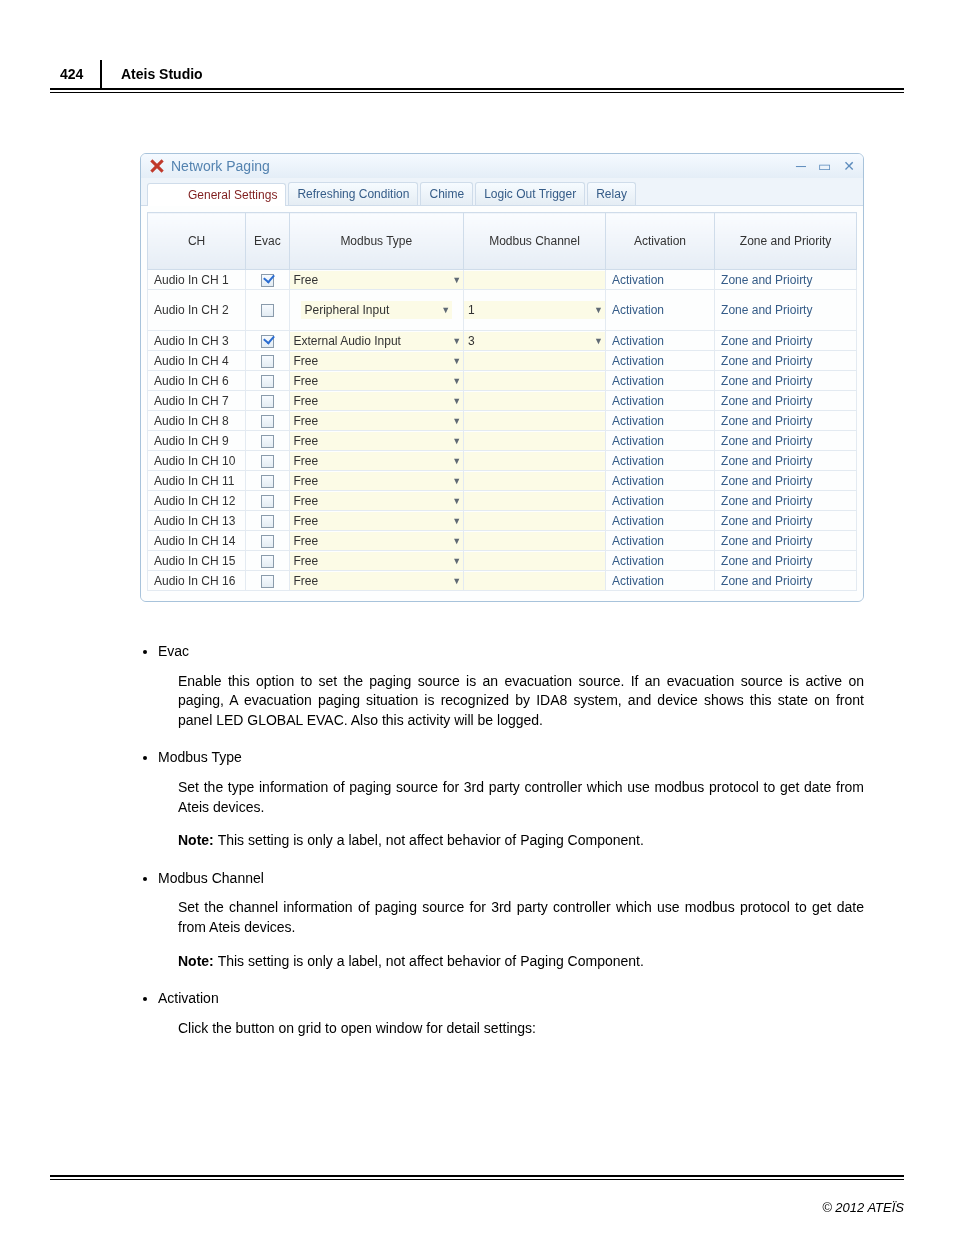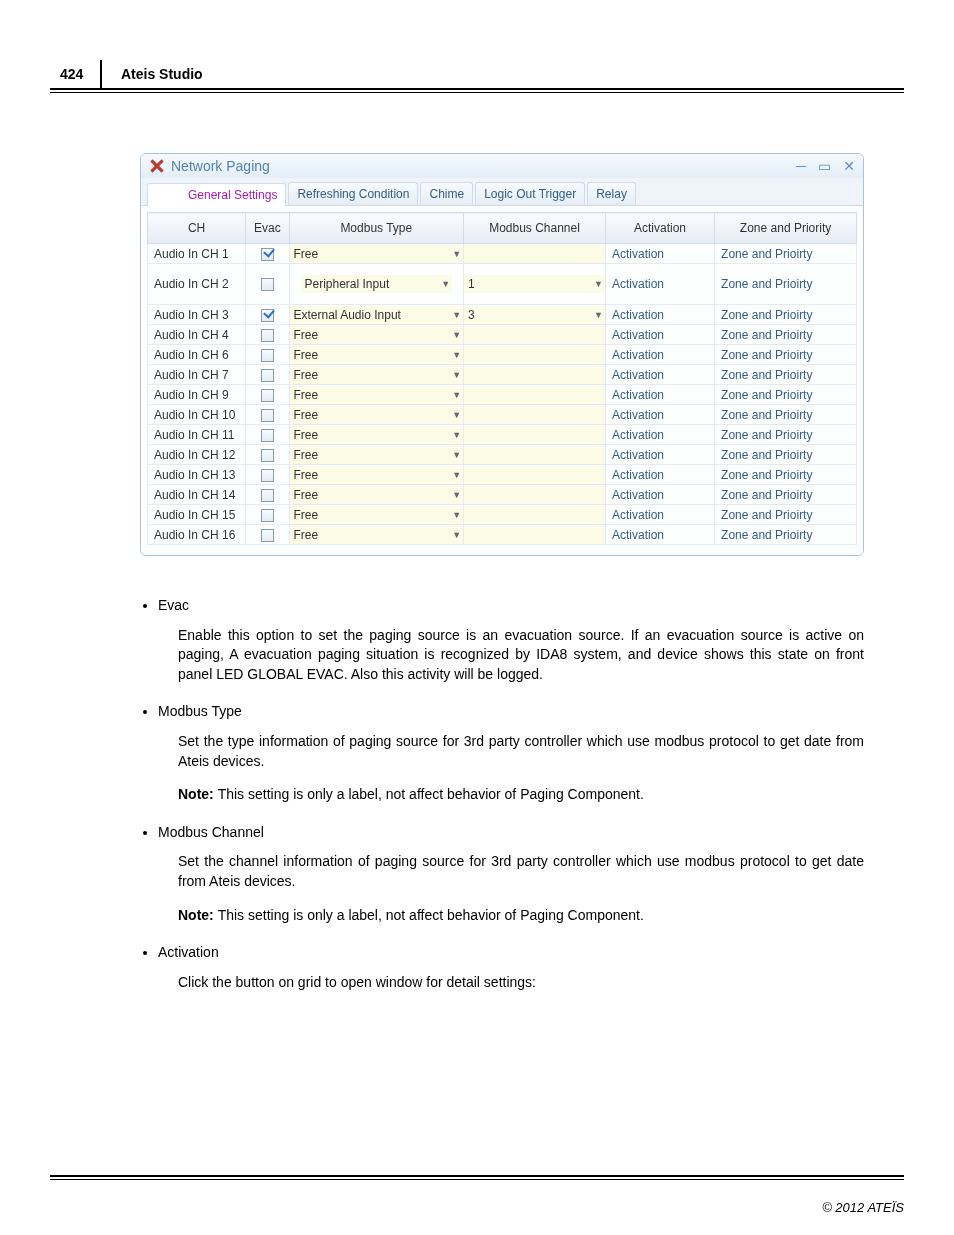--- a/index.html
+++ b/index.html
@@ -61,35 +61,35 @@
     border: 1px solid #cfdcea;
     border-bottom: none;
     margin-right: 2px;
     background: linear-gradient(#f6fbff,#e5edf4);
     color: #355c88;
     border-radius: 3px 3px 0 0;
     cursor: pointer;
   }
   .tab.active {
     background: #fff;
-    color: #a21caf;
+    color: #7f1d1d;
     position: relative; top: 1px; padding-left: 40px;
   }
 
   .grid-wrap { padding: 6px 6px 10px 6px; background: #fdfefe; }
   table.grid {
     width: 100%; border-collapse: collapse;
     font-family: Tahoma, "Segoe UI", sans-serif;
     font-size: 12px;
     color: #333;
   }
   table.grid th {
     background: linear-gradient(#fafcff,#e6edf5);
     border: 1px solid #cfdcea;
-    padding: 8px 6px;
+    padding: 21px 6px;
     font-weight: normal;
     color: #333;
   }
   table.grid td {
     border: 1px solid #e3eaf1;
     padding: 2px 6px;
     height: 20px;
     vertical-align: middle;
   }
   .col-ch { width: 90px; }
@@ -269,20 +269,35 @@
                 </div>
               </td>
               <td style="padding: 0px;">
                 <div class="dd-cell" style="background: rgb(252, 251, 230);"></div>
               </td>
               <td><span class="linklike">Activation</span></td>
               <td><span class="linklike">Zone and Prioirty</span></td>
             </tr>
             <tr>
               <td>Audio In CH 7</td>
+              <td style="text-align: center;"><span class="cbx"></span></td>
+              <td style="padding: 0px;">
+                <div class="dd-cell">
+                  <span>Free</span>
+                  <span class="dd-caret">▼</span>
+                </div>
+              </td>
+              <td style="padding: 0px;">
+                <div class="dd-cell" style="background: rgb(252, 251, 230);"></div>
+              </td>
+              <td><span class="linklike">Activation</span></td>
+              <td><span class="linklike">Zone and Prioirty</span></td>
+            </tr>
+            <tr>
+              <td>Audio In CH 8</td>
               <td style="text-align: center;"><span class="cbx"></span></td>
               <td style="padding: 0px;">
                 <div class="dd-cell">
                   <span>Free</span>
                   <span class="dd-caret">▼</span>
                 </div>
               </td>
               <td style="padding: 0px;">
                 <div class="dd-cell" style="background: rgb(252, 251, 230);"></div>
               </td>

